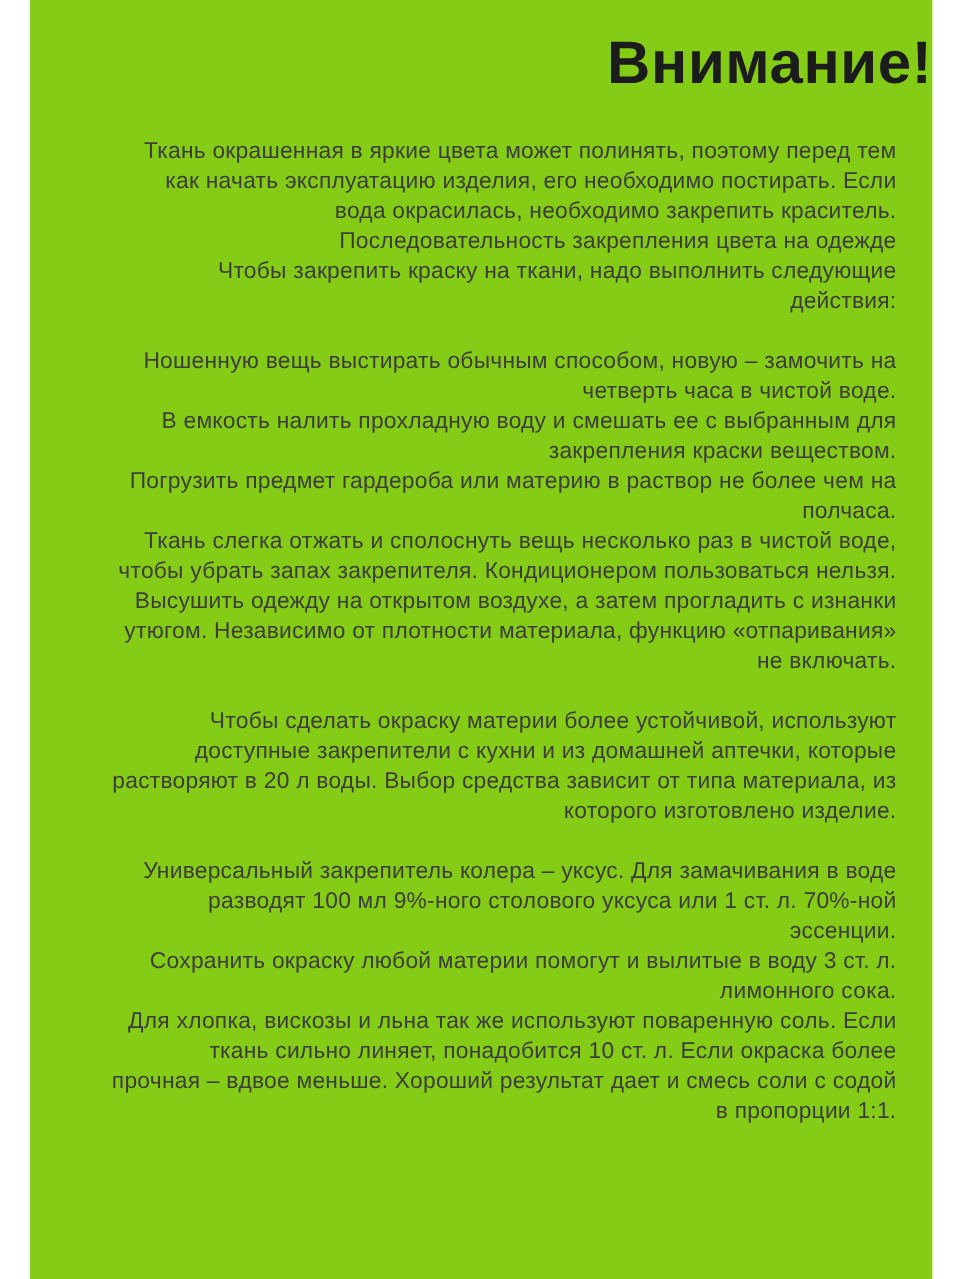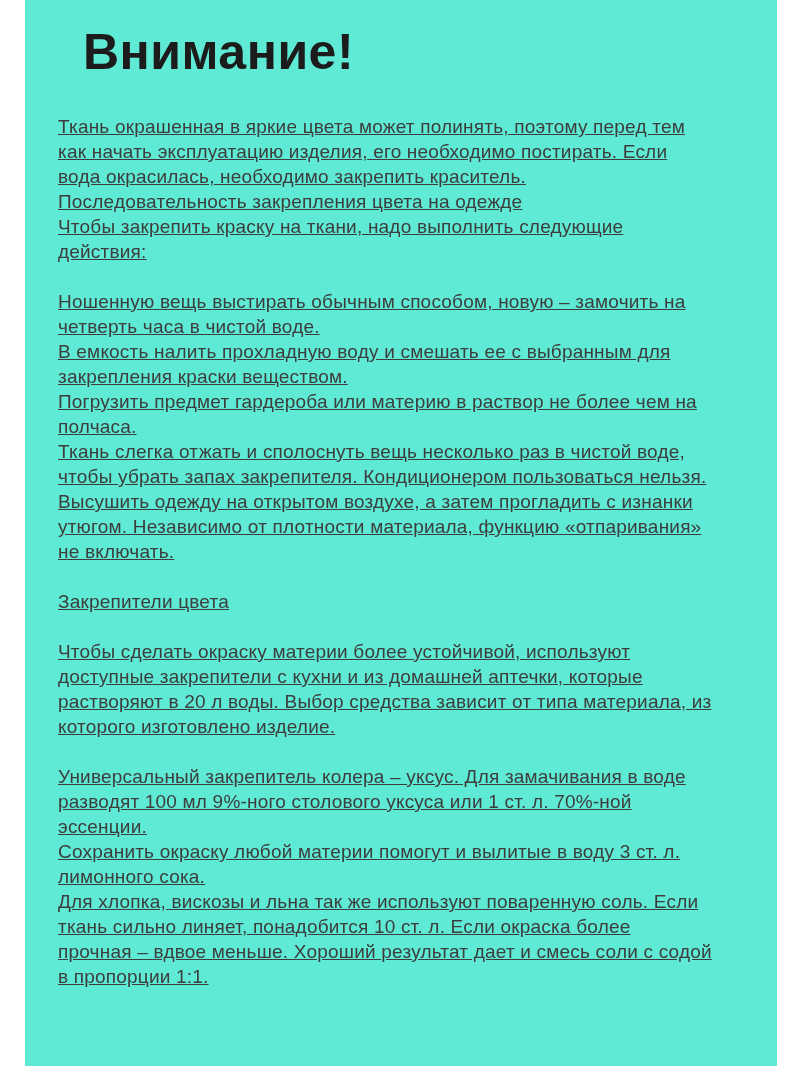--- a/index.html
+++ b/index.html
@@ -14,39 +14,39 @@
     height: 1066px;
     background: #ffffff;
     overflow: hidden;
   }
   .page {
     position: absolute;
     left: 25px;
     top: 0;
     width: 752px;
     height: 1066px;
-    background: #5eead4;
+    background: #84cc16;
     box-sizing: border-box;
     padding-top: 24px;
+    text-align: right;
   }
   .title {
     margin: 0 0 0 58px;
     font-size: 50px;
     font-weight: 700;
     line-height: 56px;
     letter-spacing: 0.5px;
     color: #1c1c1c;
   }
   .body-text {
     margin: 34px 30px 0 33px;
     font-size: 19px;
     line-height: 25px;
     letter-spacing: 0.2px;
     color: #3d3d3d;
-    text-decoration: underline;
   }
   .para {
     margin: 0 0 25px 0;
     white-space: pre-line; 
   }
   .para:last-child {
     margin-bottom: 0;
   }
 </style>
 </head>
@@ -66,21 +66,20 @@
 четверть часа в чистой воде.
 В емкость налить прохладную воду и смешать ее с выбранным для
 закрепления краски веществом.
 Погрузить предмет гардероба или материю в раствор не более чем на
 полчаса.
 Ткань слегка отжать и сполоснуть вещь несколько раз в чистой воде,
 чтобы убрать запах закрепителя. Кондиционером пользоваться нельзя.
 Высушить одежду на открытом воздухе, а затем прогладить с изнанки
 утюгом. Независимо от плотности материала, функцию «отпаривания»
 не включать.</p>
-      <p class="para">Закрепители цвета</p>
       <p class="para">Чтобы сделать окраску материи более устойчивой, используют
 доступные закрепители с кухни и из домашней аптечки, которые
 растворяют в 20 л воды. Выбор средства зависит от типа материала, из
 которого изготовлено изделие.</p>
       <p class="para">Универсальный закрепитель колера – уксус. Для замачивания в воде
 разводят 100 мл 9%-ного столового уксуса или 1 ст. л. 70%-ной
 эссенции.
 Сохранить окраску любой материи помогут и вылитые в воду 3 ст. л.
 лимонного сока.
 Для хлопка, вискозы и льна так же используют поваренную соль. Если

